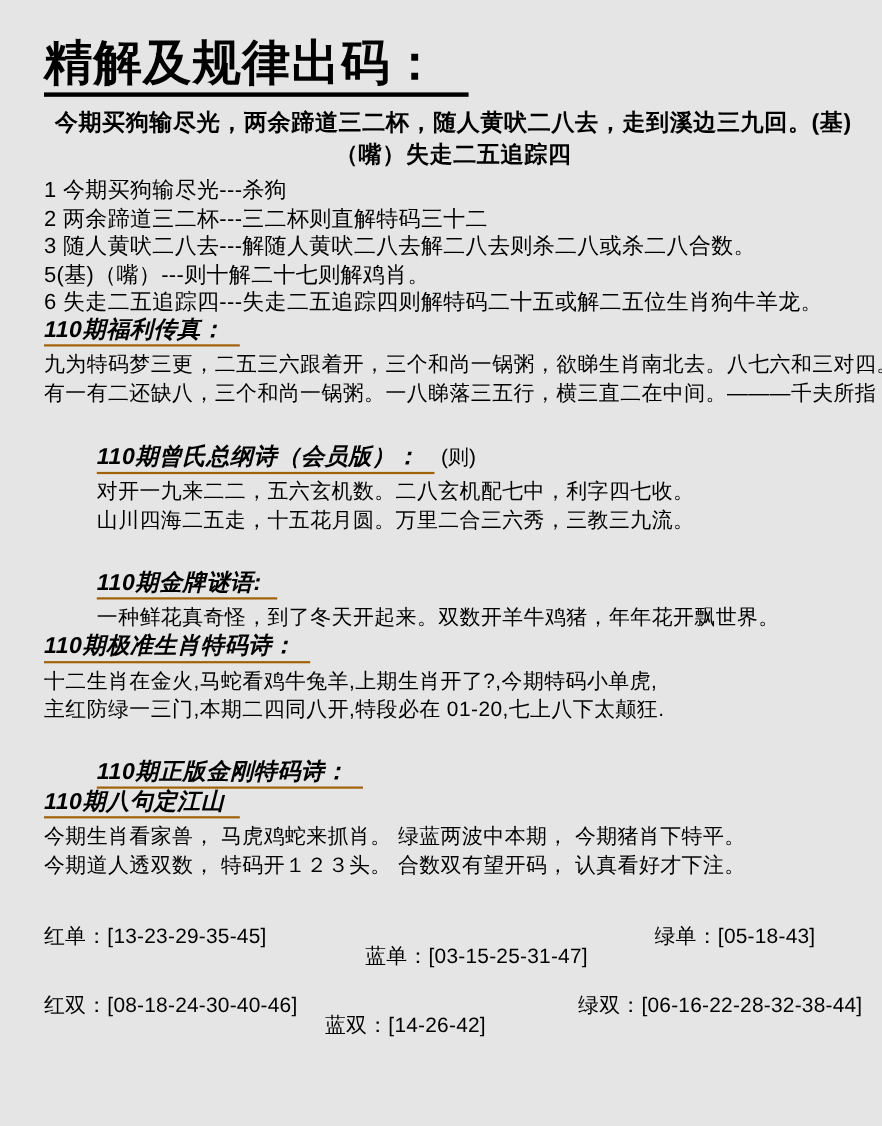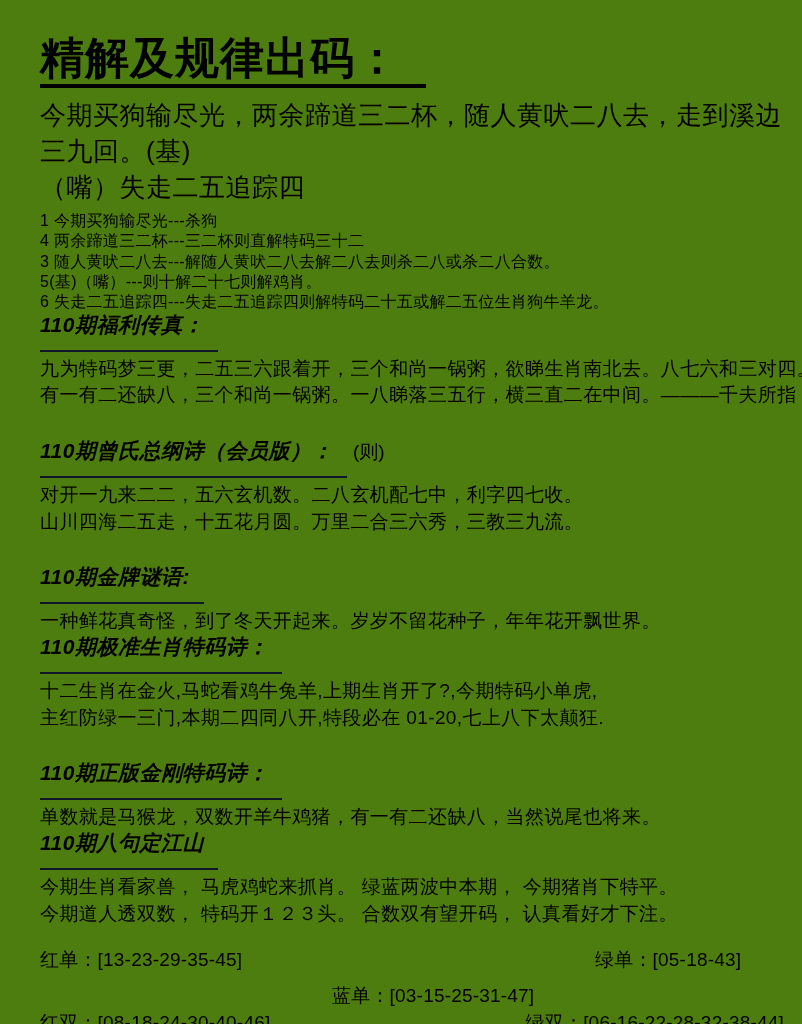--- a/index.html
+++ b/index.html
@@ -12,102 +12,104 @@
     height: 1024px;
     overflow: hidden;
     font-family: "Liberation Sans", sans-serif;
     color: #000;
   }
   .page {
     box-sizing: border-box;
     width: 802px;
     height: 1024px;
     padding: 34px 18px 0 40px;
-    background: #4d7c0f;
+    background: #e5e5e5;
   }
   .title {
     display: inline-block;
     margin: 0 0 10px 0;
     font-size: 44px;
     font-weight: bold;
     line-height: 1.1;
     border-bottom: 4px solid #000;
     padding-right: 26px;
     padding-bottom: 2px;
     letter-spacing: 1px;
   }
   .intro-line {
-    font-size: 26px;
-    font-weight: normal;
+    font-size: 21px;
+    font-weight: bold;
     line-height: 1.38;
     letter-spacing: 0.5px;
+    text-align: center;
   }
   .rules {
     margin-top: 5px;
   }
   .rule-line {
-    font-size: 16px;
+    font-size: 20px;
     line-height: 1.27;
     letter-spacing: 0.3px;
     white-space: nowrap;
   }
   .section-heading {
     display: inline-block;
     font-size: 21px;
     font-weight: bold;
     font-style: italic;
-    border-bottom: 2px solid #0f172a;
+    border-bottom: 2px solid #a16207;
     padding-right: 14px;
-    padding-bottom: 13px;
+    padding-bottom: 1px;
     line-height: 1.15;
     letter-spacing: 0.5px;
     text-align: right;
   }
   .heading-suffix {
     font-size: 19px;
     font-weight: normal;
     font-style: normal;
     margin-left: 6px;
   }
   .section-line {
     font-size: 19px;
     line-height: 1.4;
     letter-spacing: 0.4px;
     white-space: nowrap;
   }
   .mt-tight   { margin-top: 4px; }
-  .sec        { margin-top: 30px; }
+  .sec        { margin-top: 30px; margin-left: 48px; }
   .sec-big    { }
   .sec-small  { margin-top: 20px; }
   .wave-row {
     display: flex;
     font-size: 19px;
     line-height: 1.4;
     letter-spacing: 0.2px;
     white-space: nowrap;
+    align-items: center;
   }
   .wave-cell-1 { width: 292px; }
   .wave-cell-2 { width: 263px; margin-top: 36px; }
   .wave-cell-3 { flex: 1; }
 </style>
 </head>
 <body>
 
 <div class="page">
 
   <h1 class="title">精解及规律出码：</h1>
 
   <div>
     <div class="intro-line">今期买狗输尽光，两余蹄道三二杯，随人黄吠二八去，走到溪边三九回。(基)</div>
     <div class="intro-line">（嘴）失走二五追踪四</div>
   </div>
 
   <div class="rules">
     <div class="rule-line">1 今期买狗输尽光---杀狗</div>
-    <div class="rule-line">4 两余蹄道三二杯---三二杯则直解特码三十二</div>
+    <div class="rule-line">2 两余蹄道三二杯---三二杯则直解特码三十二</div>
     <div class="rule-line">3 随人黄吠二八去---解随人黄吠二八去解二八去则杀二八或杀二八合数。</div>
     <div class="rule-line">5(基)（嘴）---则十解二十七则解鸡肖。</div>
     <div class="rule-line">6 失走二五追踪四---失走二五追踪四则解特码二十五或解二五位生肖狗牛羊龙。</div>
   </div>
 
   <div>
     <div class="section-heading">110期福利传真：</div>
     <div class="section-line mt-tight">九为特码梦三更，二五三六跟着开，三个和尚一锅粥，欲睇生肖南北去。八七六和三对四。</div>
     <div class="section-line">有一有二还缺八，三个和尚一锅粥。一八睇落三五行，横三直二在中间。———千夫所指</div>
   </div>
@@ -115,32 +117,31 @@
   <div class="sec">
     <div>
       <span class="section-heading">110期曾氏总纲诗（会员版）：</span><span class="heading-suffix">(则)</span>
     </div>
     <div class="section-line mt-tight">对开一九来二二，五六玄机数。二八玄机配七中，利字四七收。</div>
     <div class="section-line">山川四海二五走，十五花月圆。万里二合三六秀，三教三九流。</div>
   </div>
 
   <div class="sec">
     <div class="section-heading">110期金牌谜语:</div>
-    <div class="section-line mt-tight">一种鲜花真奇怪，到了冬天开起来。岁岁不留花种子，年年花开飘世界。</div>
+    <div class="section-line mt-tight">一种鲜花真奇怪，到了冬天开起来。双数开羊牛鸡猪，年年花开飘世界。</div>
   </div>
 
   <div class="sec-big">
     <div class="section-heading">110期极准生肖特码诗：</div>
     <div class="section-line mt-tight">十二生肖在金火,马蛇看鸡牛兔羊,上期生肖开了?,今期特码小单虎,</div>
     <div class="section-line">主红防绿一三门,本期二四同八开,特段必在 01-20,七上八下太颠狂.</div>
   </div>
 
   <div class="sec">
     <div class="section-heading">110期正版金刚特码诗：</div>
-    <div class="section-line mt-tight">单数就是马猴龙，双数开羊牛鸡猪，有一有二还缺八，当然说尾也将来。</div>
   </div>
 
   <div class="sec-big">
     <div class="section-heading">110期八句定江山</div>
     <div class="section-line mt-tight">今期生肖看家兽， 马虎鸡蛇来抓肖。 绿蓝两波中本期， 今期猪肖下特平。</div>
     <div class="section-line">今期道人透双数， 特码开１２３头。 合数双有望开码， 认真看好才下注。</div>
   </div>
 
   <div class="sec-small">
     <div class="wave-row mt-tight">

